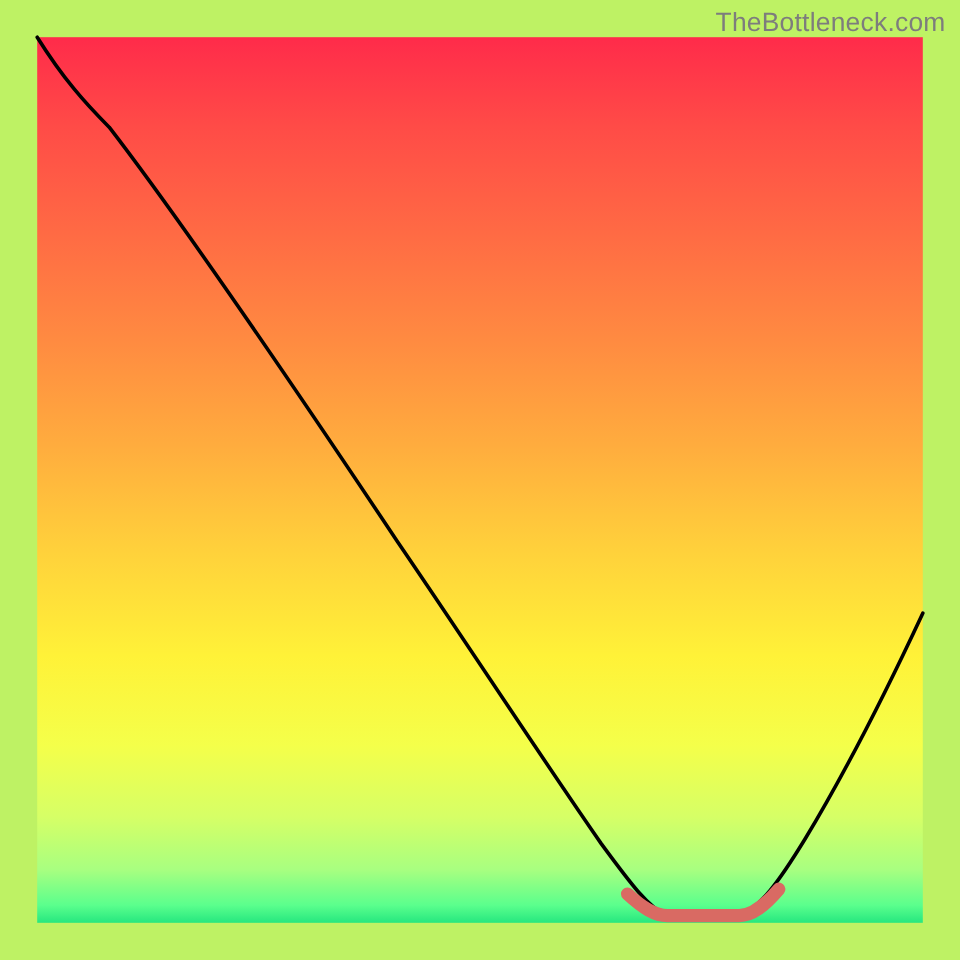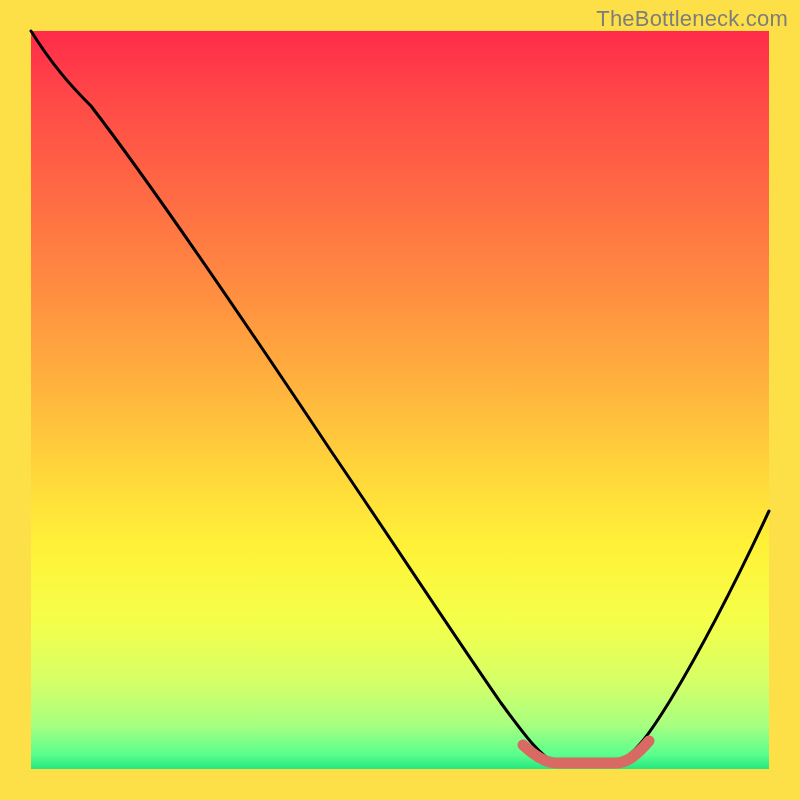--- a/index.html
+++ b/index.html
@@ -10,21 +10,21 @@
     background: #000;
     overflow: hidden;
     font-family: Arial, Helvetica, sans-serif;
   }
   .frame {
     position: absolute;
     top: 0;
     left: 0;
     width: 800px;
     height: 800px;
-    background: #fde047;
+    background: #bef264;
   }
   .plot-area {
     position: absolute;
     top: 31px;
     left: 31px;
     width: 738px;
     height: 738px;
     
     background: linear-gradient(
       to bottom,

